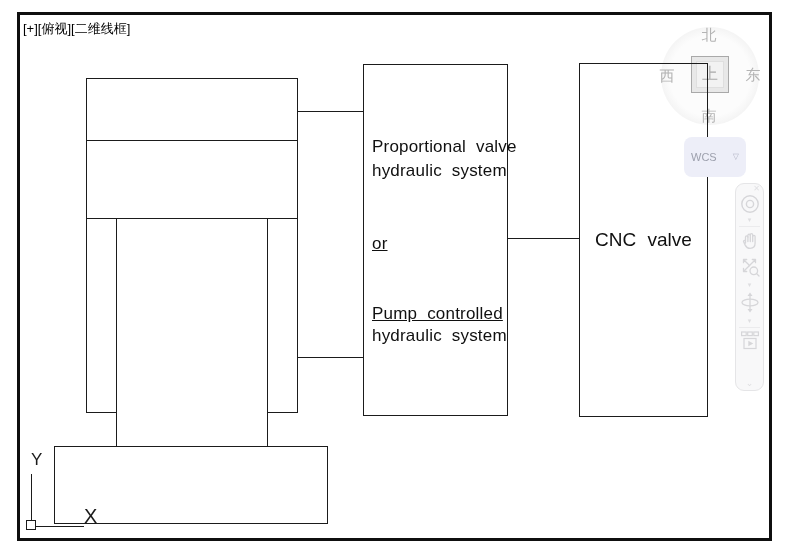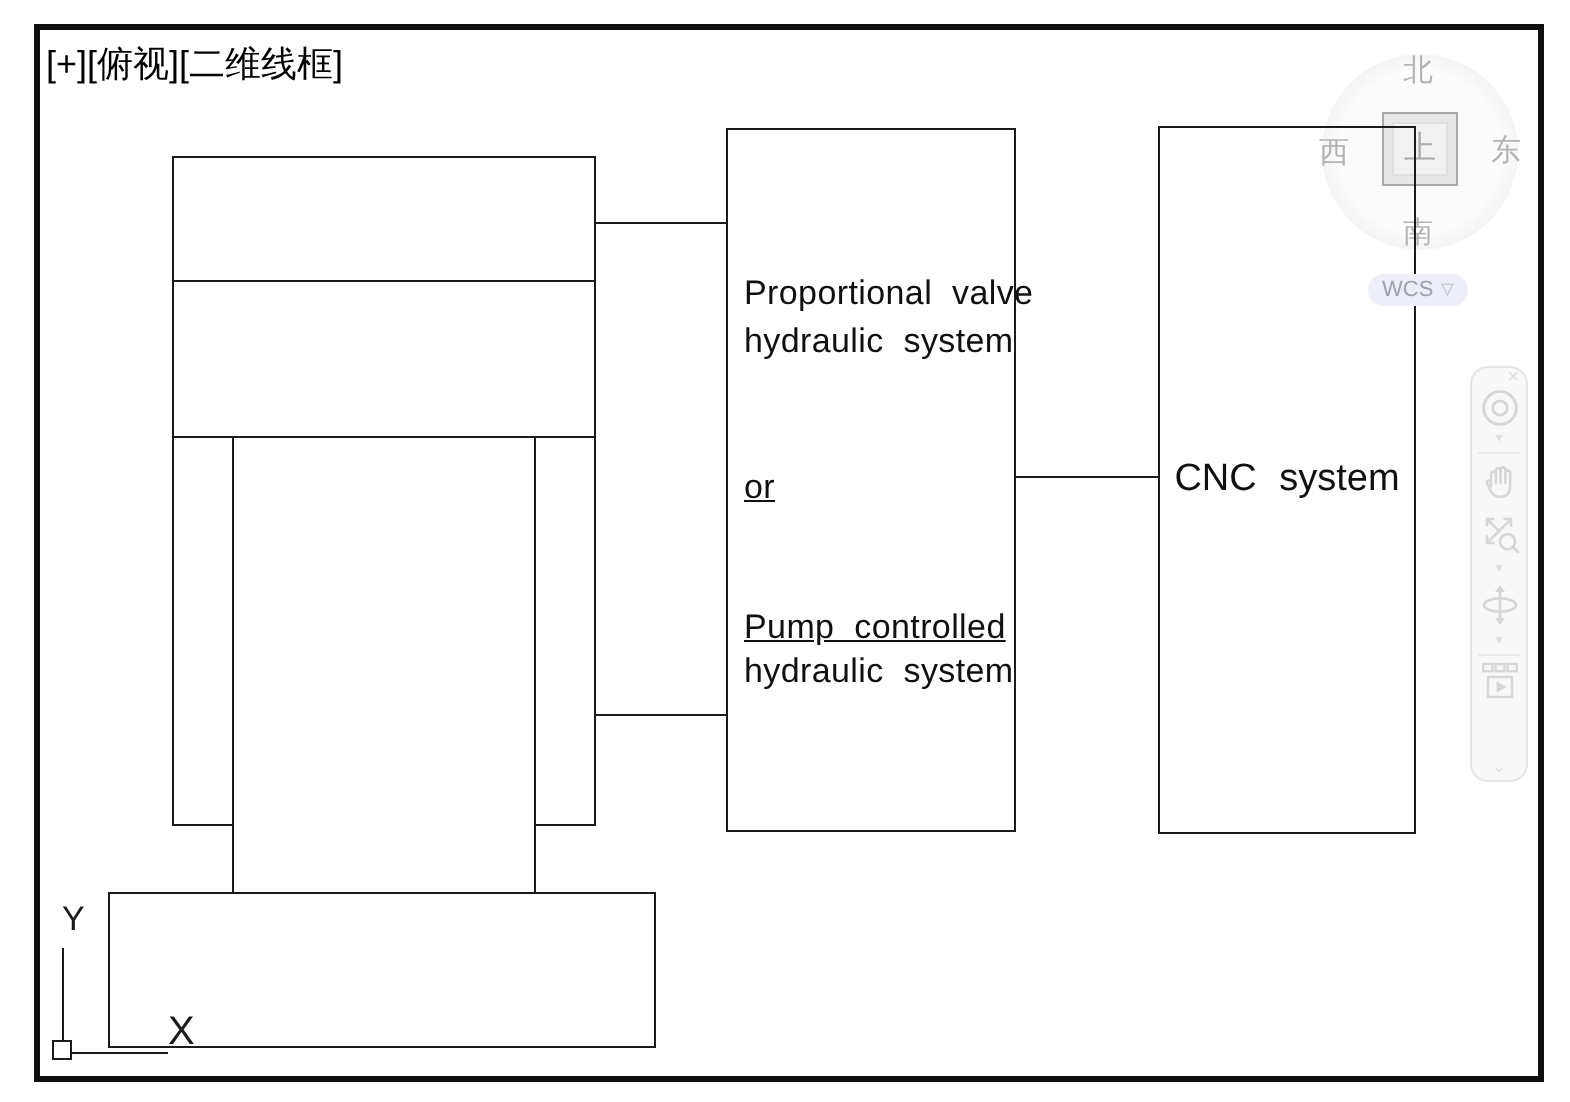--- a/index.html
+++ b/index.html
@@ -1,20 +1,20 @@
 <!DOCTYPE html>
 <html><head>
 <meta charset="utf-8">
 <style>
   html,body{margin:0;padding:0;background:#fff;}
   .canvas{position:relative;width:785px;height:551px;background:#ffffff;overflow:hidden;
           font-family:"Liberation Sans",sans-serif;}
   .frame{position:absolute;left:17px;top:12px;width:755px;height:529px;
          border:3px solid #0f0f0f;box-sizing:border-box;background:#fff;}
-  .vp-label{position:absolute;left:23px;top:20px;z-index:6;font-size:18px;color:#000;
+  .vp-label{position:absolute;left:23px;top:20px;z-index:6;font-size:13px;color:#000;
             white-space:nowrap;}
   .vp-label span{cursor:pointer;}
 
   
   .cube-layer{position:absolute;inset:0;z-index:1;}
   .halo{position:absolute;left:661px;top:27px;width:98px;height:98px;border-radius:50%;
         background:radial-gradient(circle at 50% 50%, #fcfcfc 0 58%, #f1f1f1 76%, rgba(255,255,255,0) 79%);}
   .compass{position:absolute;font-family:"Liberation Serif",serif;font-size:15px;color:#b4b4b4;
            width:18px;text-align:center;}
   .compass-n{left:700px;top:26px;}
@@ -34,21 +34,21 @@
   .ln{position:absolute;background:#1b1b1b;}
   .cad-text{position:absolute;color:#101010;font-size:17px;word-spacing:5px;
             white-space:nowrap;letter-spacing:0.2px;}
   .cnc-box-label{position:absolute;left:579px;top:63px;width:129px;height:354px;
                  display:flex;align-items:center;justify-content:center;
                  color:#101010;font-size:19px;word-spacing:6px;}
   .ucs-label{position:absolute;color:#1b1b1b;}
 
   
   .wcs-pill{position:absolute;left:684px;top:137px;height:16px;z-index:3;
-            display:flex;align-items:center;gap:4px;padding:0 7px;border-radius:8px;
+            display:flex;align-items:center;gap:16px;padding:12px 7px;border-radius:8px;
             background:#edeef8;color:#9da0ad;font-size:11px;cursor:pointer;}
   .wcs-caret{font-size:8px;color:#b4b6c6;line-height:1;}
 
   
   .navbar{position:absolute;left:735px;top:183px;width:29px;height:208px;z-index:4;
           background:#f8f8f9;border:1px solid #e5e5e7;border-radius:9px;box-sizing:border-box;
           display:flex;flex-direction:column;align-items:center;}
   .navbar svg{display:block;cursor:pointer;}
   .nav-close{align-self:flex-end;margin:1px 3px 0 0;font-size:8px;color:#e0e0e3;
              line-height:1;cursor:pointer;}
@@ -93,21 +93,21 @@
     <div class="bx" style="left:54px;top:446px;width:274px;height:78px;"></div>
 
     <div class="bx" style="left:363px;top:64px;width:145px;height:352px;"></div>
     <span class="cad-text" style="left:372px;top:137px;">Proportional valve</span>
     <span class="cad-text" style="left:372px;top:161px;">hydraulic system</span>
     <span class="cad-text" style="left:372px;top:234px;text-decoration:underline;">or</span>
     <span class="cad-text" style="left:372px;top:304px;text-decoration:underline;">Pump controlled</span>
     <span class="cad-text" style="left:372px;top:326px;">hydraulic system</span>
 
     <div class="bx" style="left:579px;top:63px;width:129px;height:354px;"></div>
-    <div class="cnc-box-label">CNC system</div>
+    <div class="cnc-box-label">CNC valve</div>
 
     <div class="ln" style="left:298px;top:111px;width:65px;height:1.4px;"></div>
     <div class="ln" style="left:298px;top:357px;width:65px;height:1.4px;"></div>
     <div class="ln" style="left:508px;top:238px;width:71px;height:1.4px;"></div>
 
     <span class="ucs-label" style="left:31px;top:450px;font-size:17px;">Y</span>
     <div class="ln" style="left:31px;top:474px;width:1.3px;height:47px;"></div>
     <div style="position:absolute;left:26px;top:520px;width:10px;height:10px;border:1.5px solid #1b1b1b;box-sizing:border-box;"></div>
     <div class="ln" style="left:36px;top:526px;width:48px;height:1.3px;"></div>
     <span class="ucs-label" style="left:84px;top:505px;font-size:20px;">X</span>

